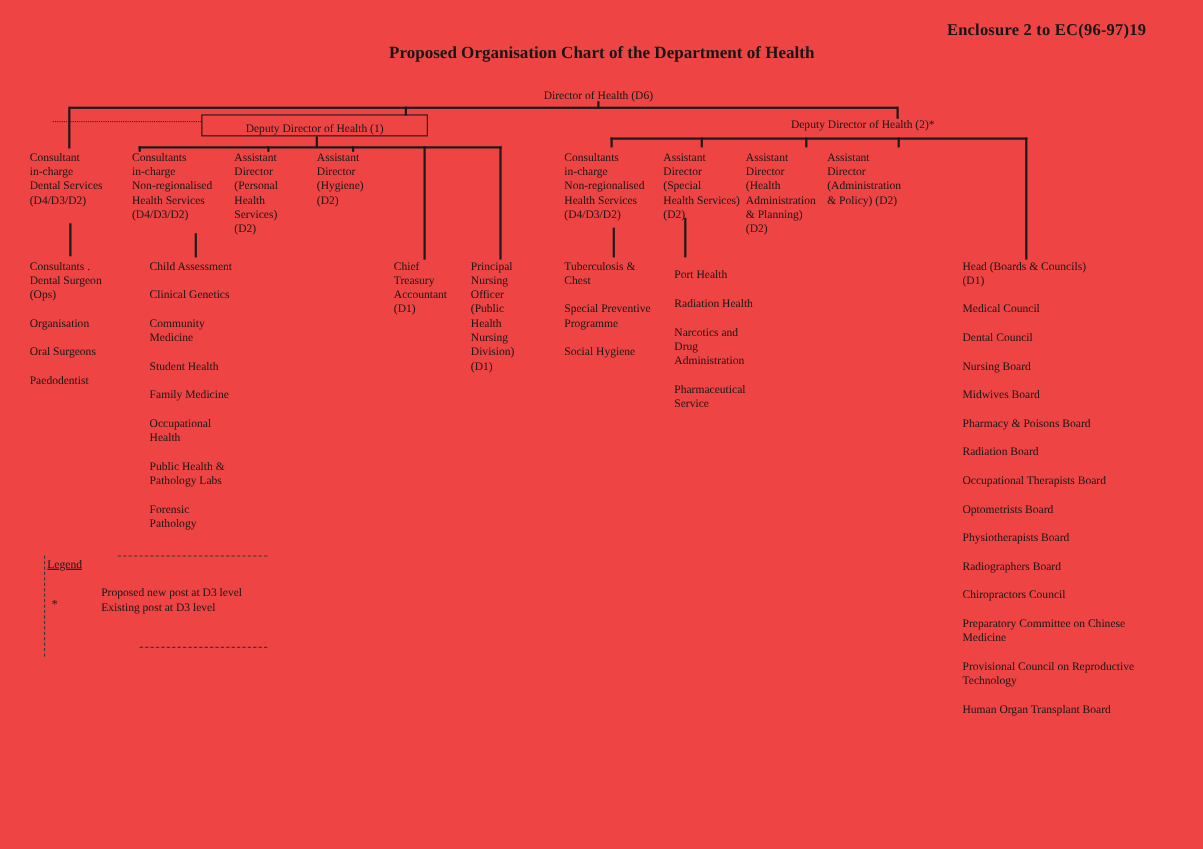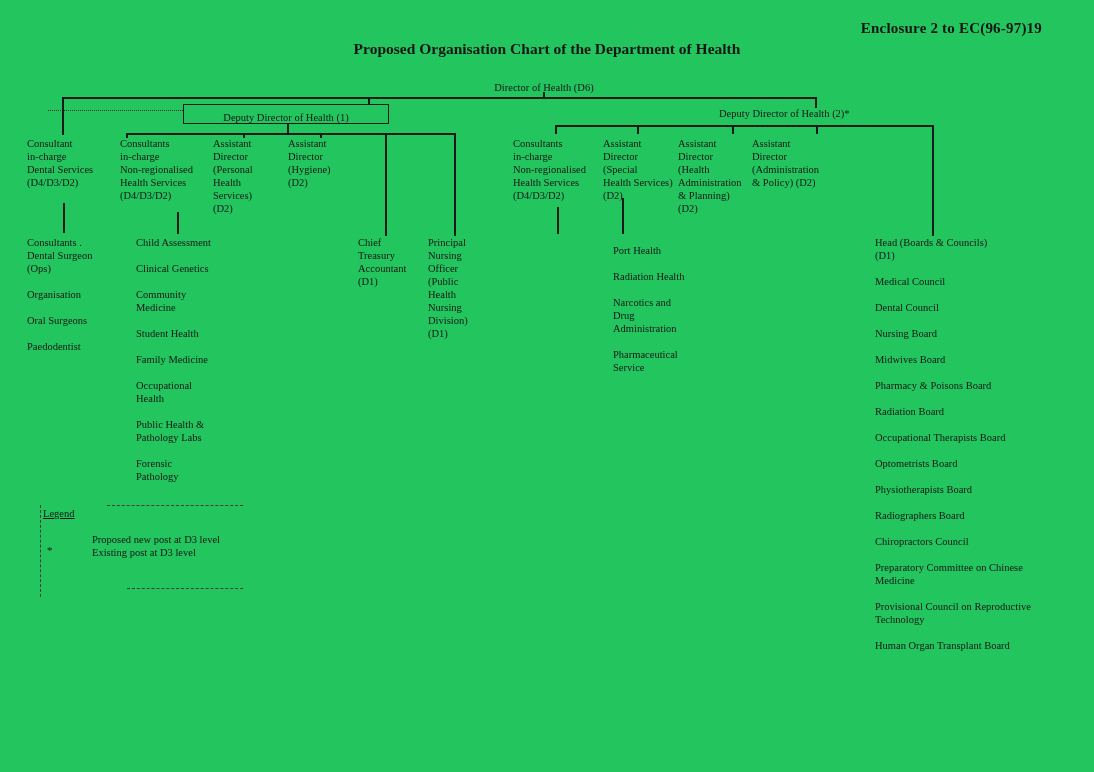--- a/index.html
+++ b/index.html
@@ -1,18 +1,18 @@
 <!DOCTYPE html>
 <html><head>
 <meta charset="utf-8">
 <style>
   html,body{margin:0;padding:0;background:#e8e8e6;}
   .page{
     position:relative;width:1094px;height:772px;margin:0 auto;
-    background:#22c55e;color:#161616;
+    background:#ef4444;color:#161616;
     font-family:"Liberation Serif","DejaVu Serif",serif;
     overflow:hidden;
   }
   .txt{position:absolute;font-size:10.5px;line-height:13px;white-space:pre-line;}
   .enclosure{position:absolute;top:20px;right:52px;font-size:15px;font-weight:bold;letter-spacing:.2px;}
   .title{position:absolute;top:40px;left:0;width:1094px;text-align:center;font-size:15.5px;font-weight:bold;}
   .root-label{position:absolute;top:82px;left:489px;width:110px;text-align:center;font-size:10.5px;}
   .dd1-box{
     position:absolute;left:183px;top:104px;width:206px;height:20px;
     border:1.5px solid #1a1a1a;box-sizing:border-box;
@@ -123,20 +123,23 @@
 Accountant
 (D1)</div>
   <div class="txt" style="left:428px;top:236px;">Principal
 Nursing
 Officer
 (Public
 Health
 Nursing
 Division)
 (D1)</div>
+  <div class="txt col" style="left:513px;top:236px;"><div class="item">Tuberculosis &amp;
+Chest</div><div class="item">Special Preventive
+Programme</div><div class="item">Social Hygiene</div></div>
   <div class="txt col" style="left:613px;top:244px;"><div class="item">Port Health</div><div class="item">Radiation Health</div><div class="item">Narcotics and
 Drug
 Administration</div><div class="item">Pharmaceutical
 Service</div></div>
   <div class="txt col" style="left:875px;top:236px;"><div class="item">Head (Boards &amp; Councils)
 (D1)</div><div class="item">Medical Council</div><div class="item">Dental Council</div><div class="item">Nursing Board</div><div class="item">Midwives Board</div><div class="item">Pharmacy &amp; Poisons Board</div><div class="item">Radiation Board</div><div class="item">Occupational Therapists Board</div><div class="item">Optometrists Board</div><div class="item">Physiotherapists Board</div><div class="item">Radiographers Board</div><div class="item">Chiropractors Council</div><div class="item">Preparatory Committee on Chinese
 Medicine</div><div class="item">Provisional Council on Reproductive
 Technology</div><div class="item">Human Organ Transplant Board</div></div>
 
   <div class="dashv" style="position:absolute;left:40px;top:505px;height:92px;"></div>

